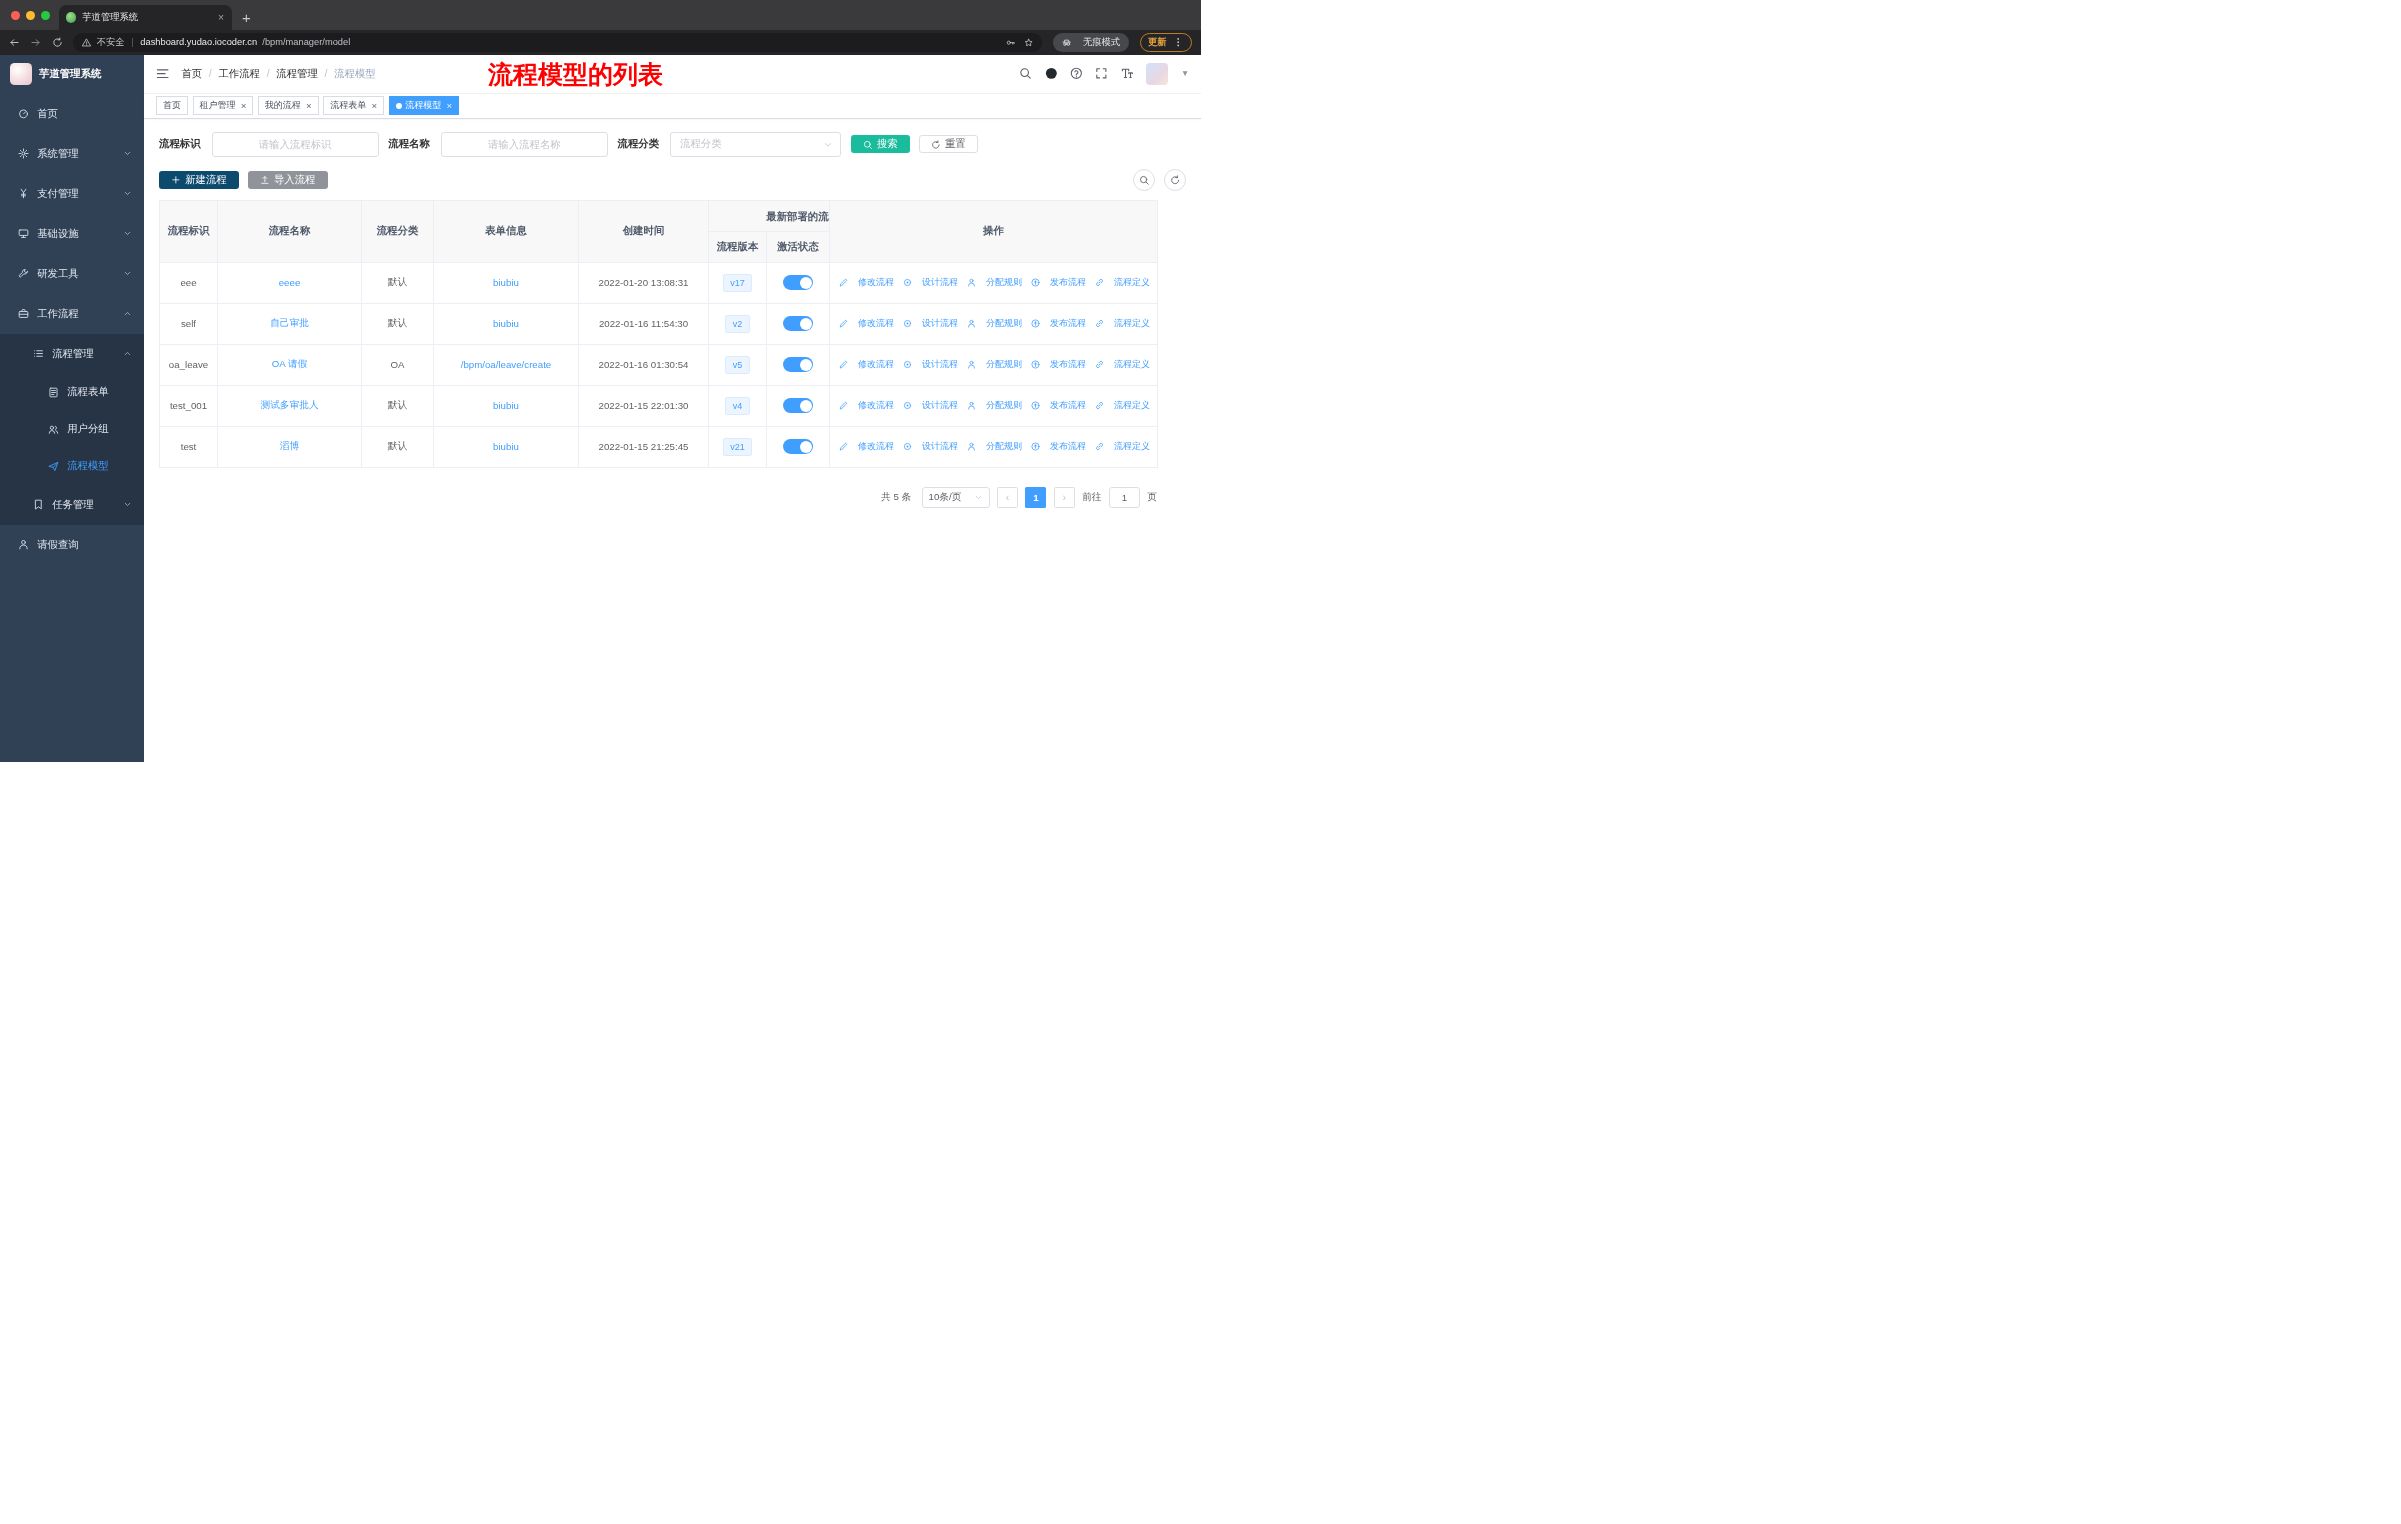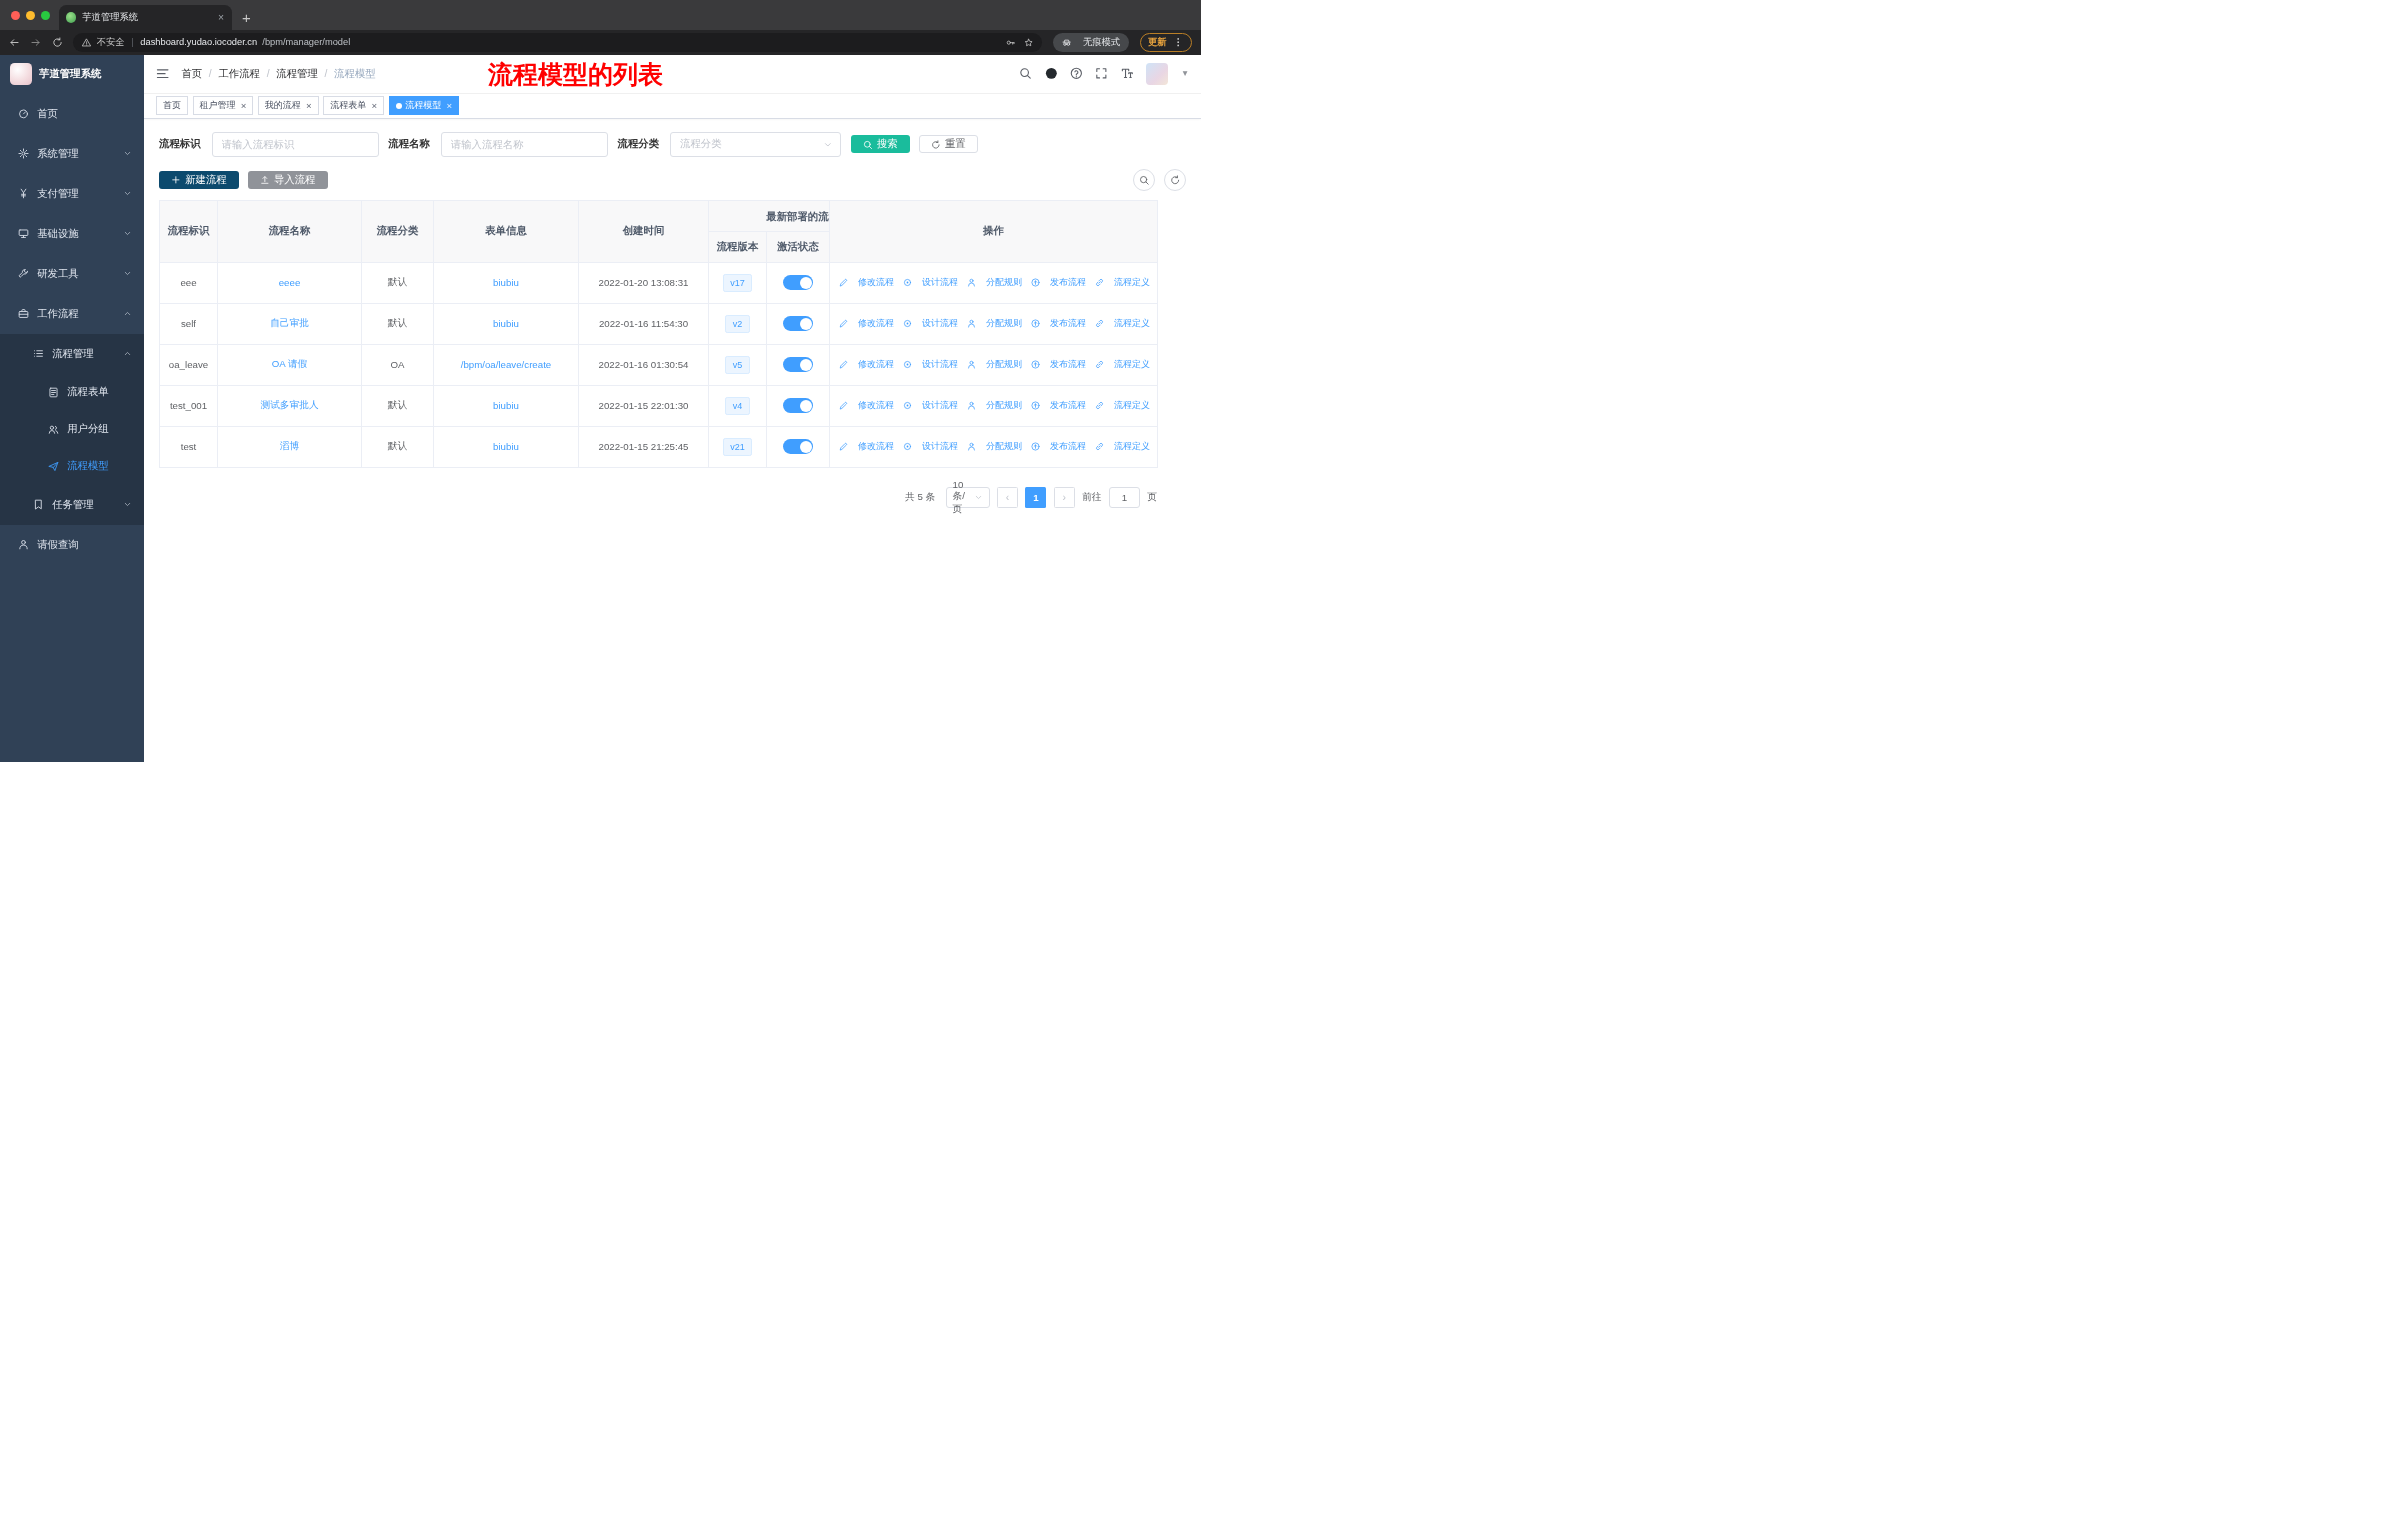--- a/index.html
+++ b/index.html
@@ -81,21 +81,21 @@
   .tag-item.active { background: #409EFF; border-color: #409EFF; color: #fff; }
   .tdot { width: 6px; height: 6px; border-radius: 50%; background: #fff; display: inline-block; }
   .tclose { font-size: 9.7px; margin-left: 1.5px; opacity: .85; }
 
   
   .content { flex: 1; padding: 13.4px 15px; overflow: hidden; }
 
   .filter-bar { display: flex; align-items: center; }
   .f-label { font-size: 10.4px; font-weight: 700; color: #333; margin-right: 11px; white-space: nowrap; }
   .f-input { width: 167px; height: 25px; border: 0.7px solid #dcdfe6; border-radius: 3px; padding: 0 9px;
-             font-size: 10.4px; color: #606266; outline: none; margin-right: 9.7px; }
+             font-size: 10.4px; color: #606266; outline: none; margin-right: 9.7px; text-align: center; }
   .f-input::placeholder { color: #c0c4cc; }
   .f-select { width: 171px; height: 25px; border: 0.7px solid #dcdfe6; border-radius: 3px; padding: 0 7.4px 0 9px;
               display: flex; align-items: center; justify-content: space-between; font-size: 10.4px; color: #c0c4cc;
               margin-right: 9.7px; cursor: pointer; background: #fff; }
   .f-select .chev-s { color: #c0c4cc; font-size: 9.7px; }
 
   .btn { height: 18px; border-radius: 3px; font-size: 10.4px; display: inline-flex; align-items: center; gap: 4.5px;
          padding: 0 11px; cursor: pointer; border: 0.7px solid transparent; white-space: nowrap; }
   .btn [data-icon] { font-size: 9.7px; }
   .btn-search { background: #1abc9c; color: #fff; margin-right: 9px; }
@@ -125,21 +125,21 @@
   .switch::after { content: ""; position: absolute; right: 1.5px; top: 1.5px; width: 12px; height: 12px;
                    border-radius: 50%; background: #fff; }
   .act { display: inline-flex; align-items: center; gap: 10px; margin: 0 4.5px; color: #409EFF; font-size: 9px;
          text-decoration: none; cursor: pointer; white-space: nowrap; }
   .act [data-icon] { font-size: 9px; }
 
   
   .pagination { margin-top: 19.4px; width: 998px; display: flex; align-items: center; justify-content: flex-end;
                 gap: 7.4px; font-size: 9.7px; color: #606266; }
   .pg-total { margin-right: 3px; }
-  .pg-size { width: 44px; height: 21px; border: 0.7px solid #dcdfe6; border-radius: 3px; display: flex;
+  .pg-size { width: 68px; height: 21px; border: 0.7px solid #dcdfe6; border-radius: 3px; display: flex;
              align-items: center; justify-content: space-between; padding: 4px 6px; cursor: pointer; background: #fff; }
   .pg-size .chev-s { color: #c0c4cc; font-size: 9px; }
   .pg-btn { width: 21px; height: 21px; border: 0.7px solid #dcdfe6; border-radius: 1.5px; background: #fff;
             display: inline-flex; align-items: center; justify-content: center; color: #c0c4cc; font-size: 10.4px; cursor: pointer; }
   .pg-cur { min-width: 21px; height: 21px; background: #409EFF; color: #fff; border-radius: 1.5px;
             display: inline-flex; align-items: center; justify-content: center; font-weight: 700; cursor: default; }
   .goto-input { width: 31px; height: 21px; border: 0.7px solid #dcdfe6; border-radius: 3px; text-align: center;
                 font-size: 9.7px; color: #606266; outline: none; }
 
   [data-icon] { display: inline-flex; align-items: center; justify-content: center; line-height: 1; }

